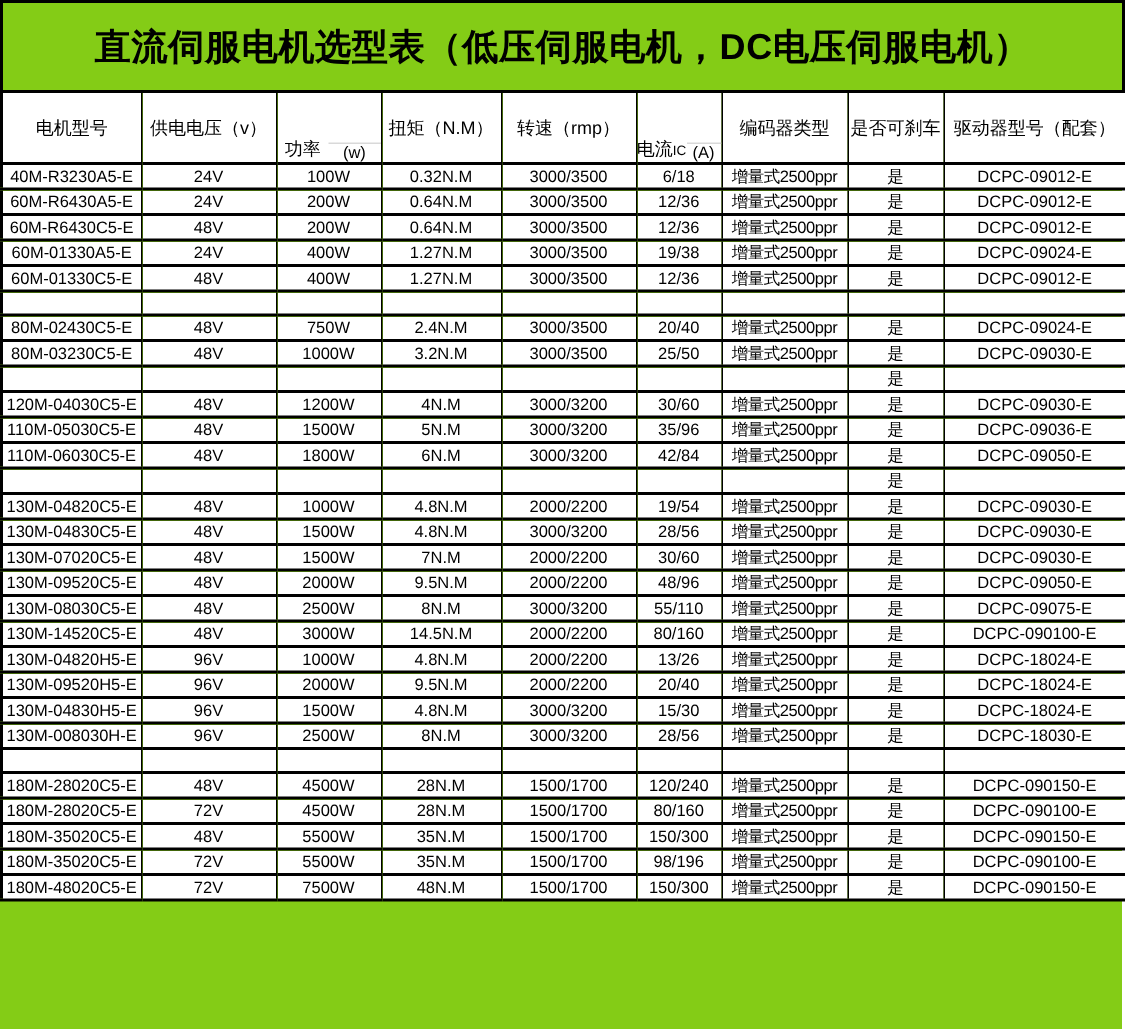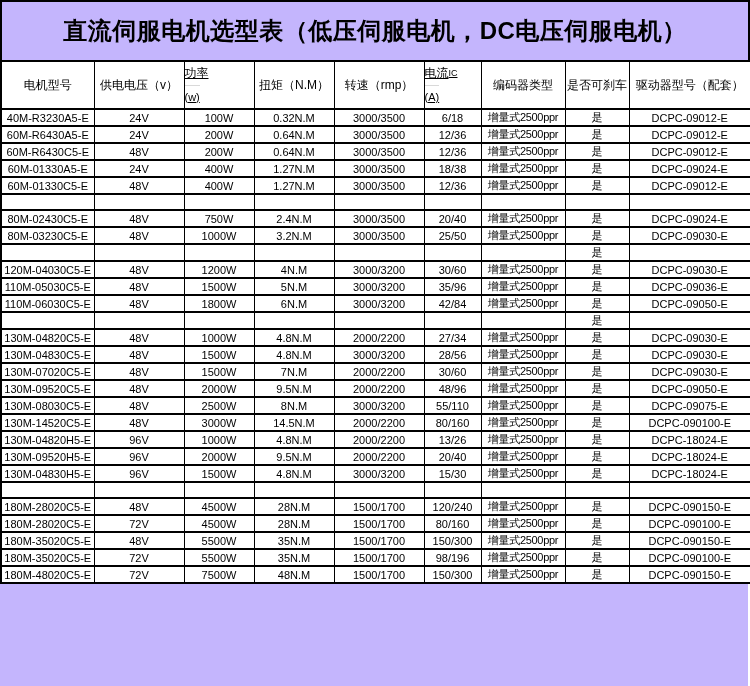--- a/index.html
+++ b/index.html
@@ -6,21 +6,21 @@
     margin: 0;
     padding: 0;
     background: #ffffff;
     font-family: "Liberation Sans", "DejaVu Sans", sans-serif;
     color: #000000;
   }
   .sheet {
     width: 748px;
     height: 686px;
     box-sizing: border-box;
-    background: #c4b5fd;
+    background: #84cc16;
   }
   .title-box {
     box-sizing: border-box;
     width: 750px;
     height: 60px;
     border: 2px solid #000000;
     border-bottom: none;
     display: flex;
     align-items: center;
     justify-content: center;
@@ -59,25 +59,24 @@
     padding: 0 1px;
     font-size: 11px;
     text-align: center;
     vertical-align: middle;
     white-space: nowrap;
     overflow: hidden;
     background: #ffffff;
   }
   .h-two {
     display: flex;
-    flex-direction: column;
-    align-items: flex-start;
+    flex-direction: row;
+    align-items: flex-end;
     justify-content: center;
     height: 100%;
-    text-decoration: underline;
   }
   .h-line {
     flex: 1;
     display: flex;
     align-items: center;
     justify-content: center;
   }
   .h-line.bottom {
     border-top: 1px solid #d9d9d9;
     font-size: 11px;
@@ -167,21 +166,21 @@
           <td class="col-encoder">增量式2500ppr</td>
           <td class="col-brake">是</td>
           <td class="col-driver">DCPC-09012-E</td>
         </tr>
         <tr>
           <td class="col-model">60M-01330A5-E</td>
           <td class="col-voltage">24V</td>
           <td class="col-power">400W</td>
           <td class="col-torque">1.27N.M</td>
           <td class="col-speed">3000/3500</td>
-          <td class="col-current">18/38</td>
+          <td class="col-current">19/38</td>
           <td class="col-encoder">增量式2500ppr</td>
           <td class="col-brake">是</td>
           <td class="col-driver">DCPC-09024-E</td>
         </tr>
         <tr>
           <td class="col-model">60M-01330C5-E</td>
           <td class="col-voltage">48V</td>
           <td class="col-power">400W</td>
           <td class="col-torque">1.27N.M</td>
           <td class="col-speed">3000/3500</td>
@@ -277,21 +276,21 @@
           <td class="col-encoder"></td>
           <td class="col-brake">是</td>
           <td class="col-driver"></td>
         </tr>
         <tr>
           <td class="col-model">130M-04820C5-E</td>
           <td class="col-voltage">48V</td>
           <td class="col-power">1000W</td>
           <td class="col-torque">4.8N.M</td>
           <td class="col-speed">2000/2200</td>
-          <td class="col-current">27/34</td>
+          <td class="col-current">19/54</td>
           <td class="col-encoder">增量式2500ppr</td>
           <td class="col-brake">是</td>
           <td class="col-driver">DCPC-09030-E</td>
         </tr>
         <tr>
           <td class="col-model">130M-04830C5-E</td>
           <td class="col-voltage">48V</td>
           <td class="col-power">1500W</td>
           <td class="col-torque">4.8N.M</td>
           <td class="col-speed">3000/3200</td>
@@ -369,20 +368,31 @@
         <tr>
           <td class="col-model">130M-04830H5-E</td>
           <td class="col-voltage">96V</td>
           <td class="col-power">1500W</td>
           <td class="col-torque">4.8N.M</td>
           <td class="col-speed">3000/3200</td>
           <td class="col-current">15/30</td>
           <td class="col-encoder">增量式2500ppr</td>
           <td class="col-brake">是</td>
           <td class="col-driver">DCPC-18024-E</td>
+        </tr>
+        <tr>
+          <td class="col-model">130M-008030H-E</td>
+          <td class="col-voltage">96V</td>
+          <td class="col-power">2500W</td>
+          <td class="col-torque">8N.M</td>
+          <td class="col-speed">3000/3200</td>
+          <td class="col-current">28/56</td>
+          <td class="col-encoder">增量式2500ppr</td>
+          <td class="col-brake">是</td>
+          <td class="col-driver">DCPC-18030-E</td>
         </tr>
         <tr>
           <td class="col-model"></td>
           <td class="col-voltage"></td>
           <td class="col-power"></td>
           <td class="col-torque"></td>
           <td class="col-speed"></td>
           <td class="col-current"></td>
           <td class="col-encoder"></td>
           <td class="col-brake"></td>

